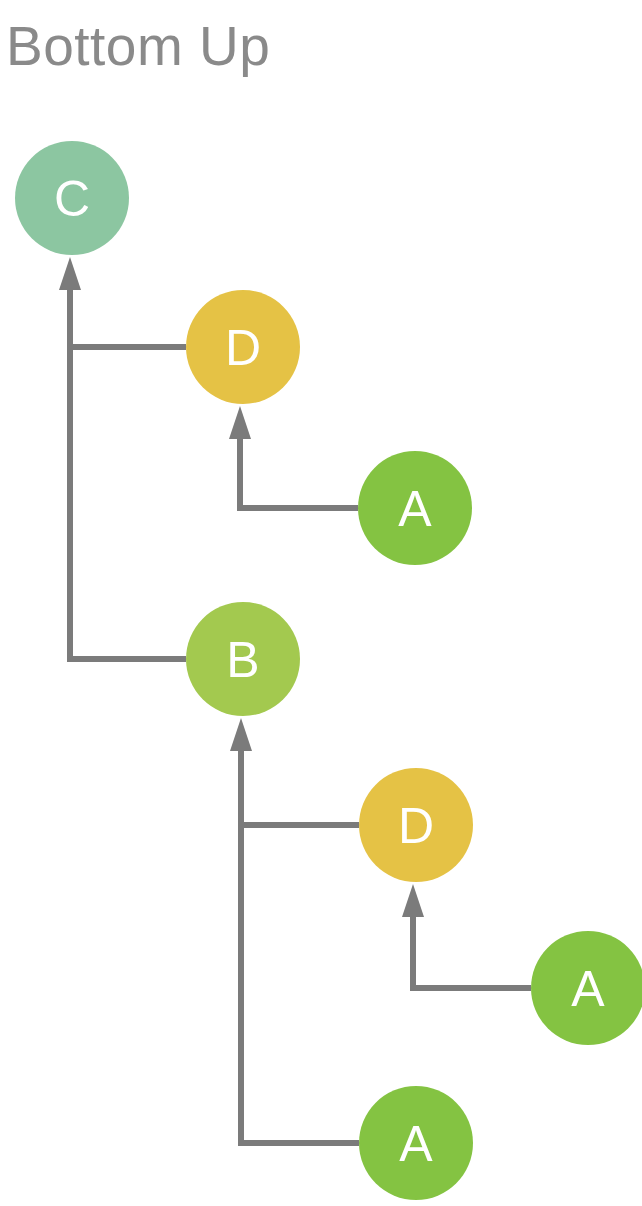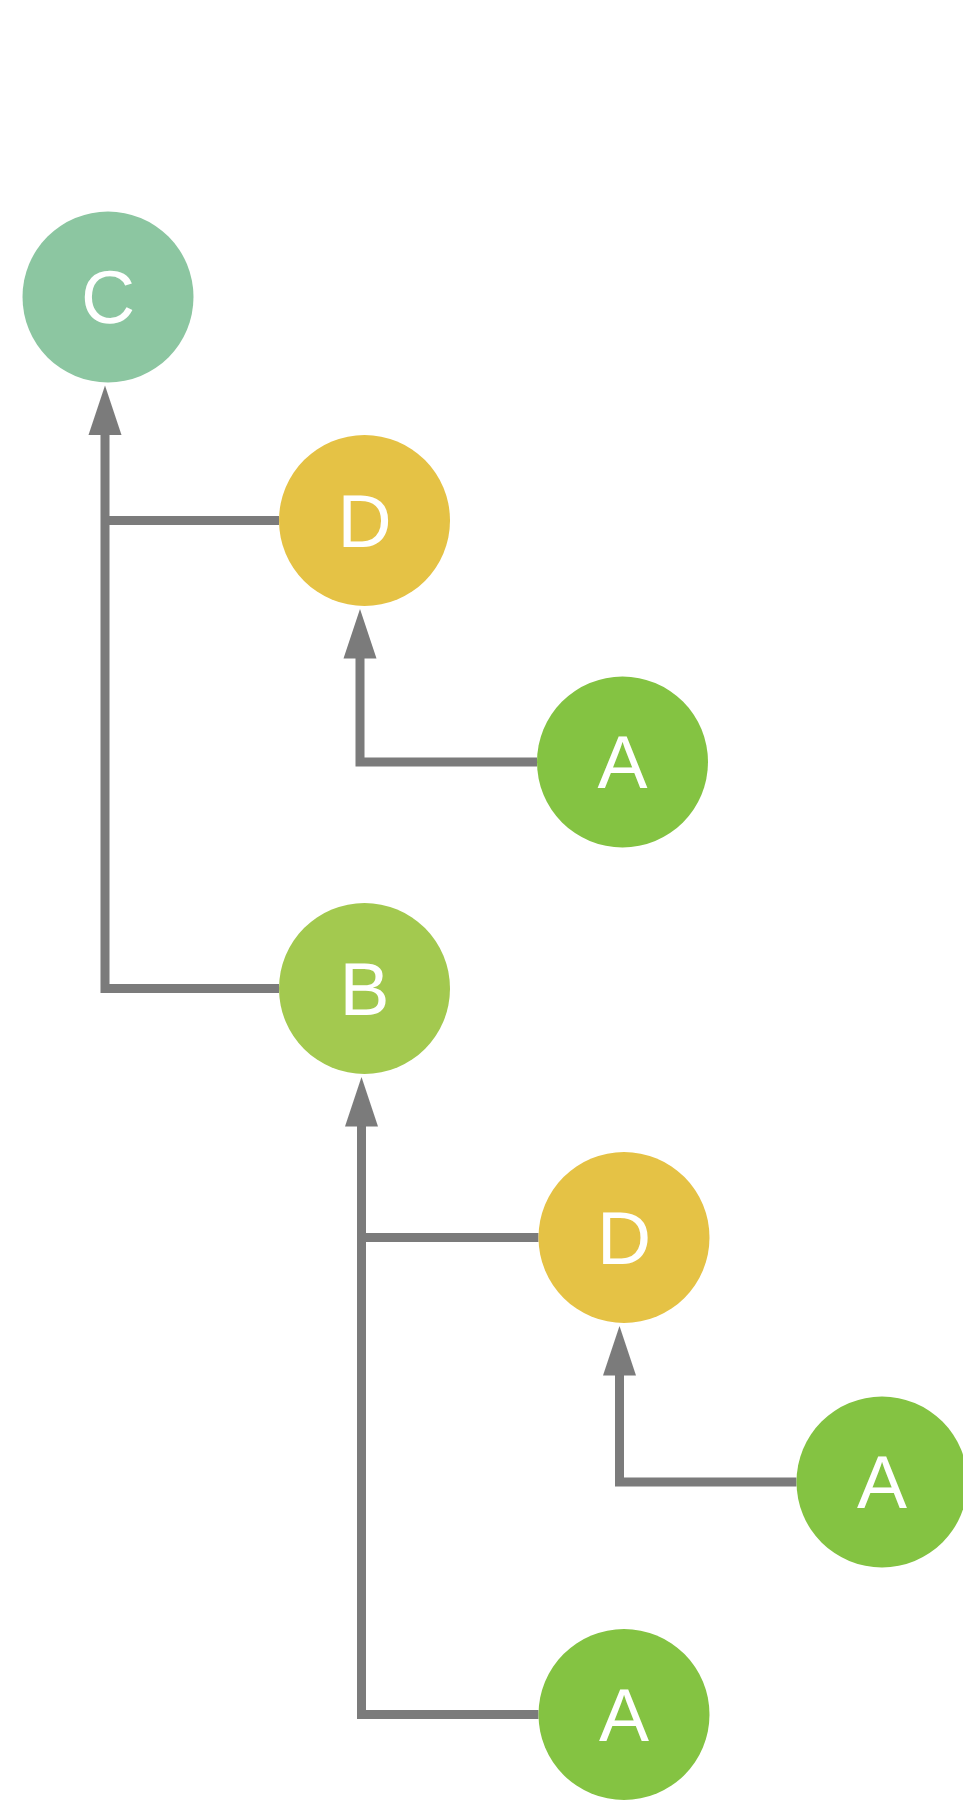--- a/index.html
+++ b/index.html
@@ -45,20 +45,21 @@
     font-size: 50px;
     font-weight: 300;
     text-anchor: middle;
   }
 </style>
 </head>
 <body>
 
 <div class="stage">
 
+  <div class="title">Bottom Up</div>
 
   <svg class="diagram" width="642" height="1206" viewBox="0 0 642 1206">
 
     <g class="edges" stroke="#7b7b7b">
 
       <path d="M 186 659 L 70 659 L 70 288 M 70 347 L 186 347"></path>
 
       <path d="M 358 508 L 240 508 L 240 437"></path>
 
       <path d="M 359 1143 L 241 1143 L 241 749 M 241 825 L 359 825"></path>

